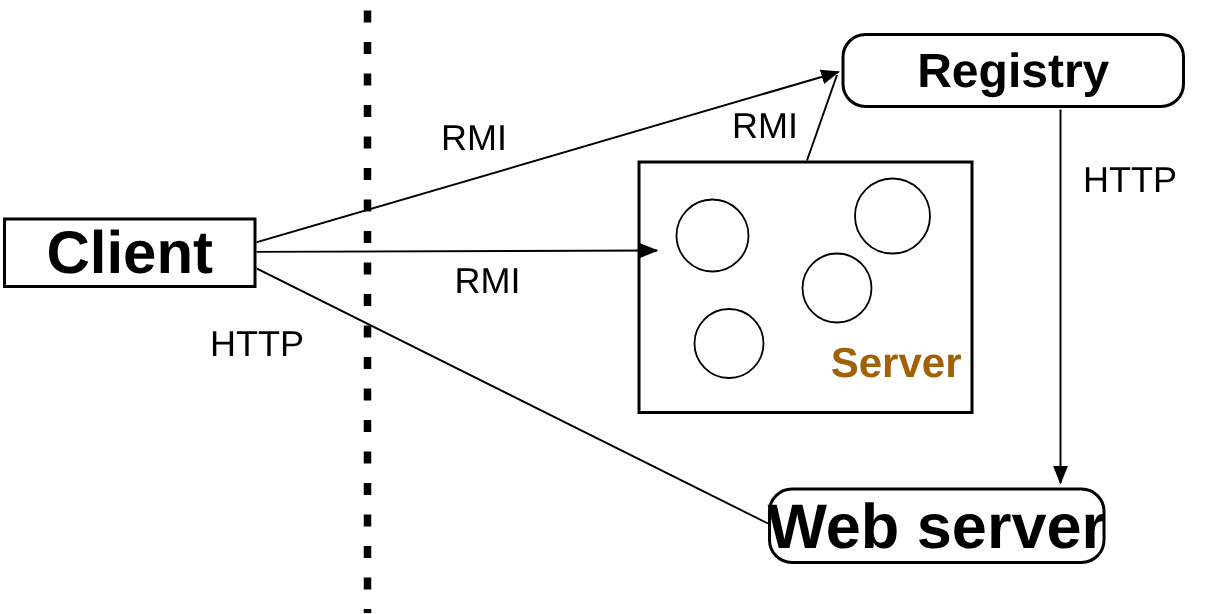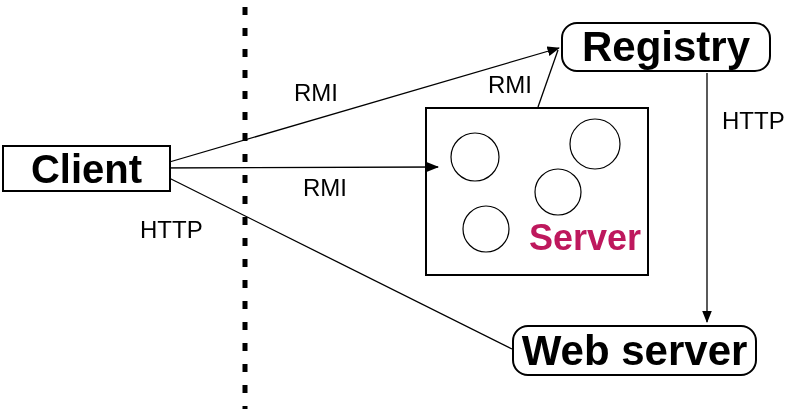--- a/index.html
+++ b/index.html
@@ -36,37 +36,37 @@
     line-height: 1;
   }
   .rounded {
     border-radius: 16px;
   }
   #client-node {
     left: 2px; top: 145px; width: 169px; height: 47px;
     font-size: 40px;
   }
   #registry-node {
-    left: 561px; top: 22px; width: 210px; height: 50px;
-    font-size: 42px;
+    left: 561px; top: 22px; width: 229px; height: 50px;
+    font-size: 32px;
   }
   #server-node {
     left: 425px; top: 107px; width: 224px; height: 169px;
     background: transparent; 
   }
   #server-node .node-label {
     position: absolute;
     right: 6px; bottom: 18px;
-    font-size: 36px;
+    font-size: 28px;
     font-weight: bold;
     line-height: 1;
-    color: #be185d;
+    color: #a16207;
   }
   #webserver-node {
-    left: 512px; top: 325px; width: 245px; height: 51px;
+    left: 512px; top: 325px; width: 225px; height: 51px;
     font-size: 42px;
   }
   .edge-label {
     position: absolute;
     font-weight: normal;
     font-size: 24px;
     line-height: 1;
     color: #000000;
     white-space: nowrap;
   }

